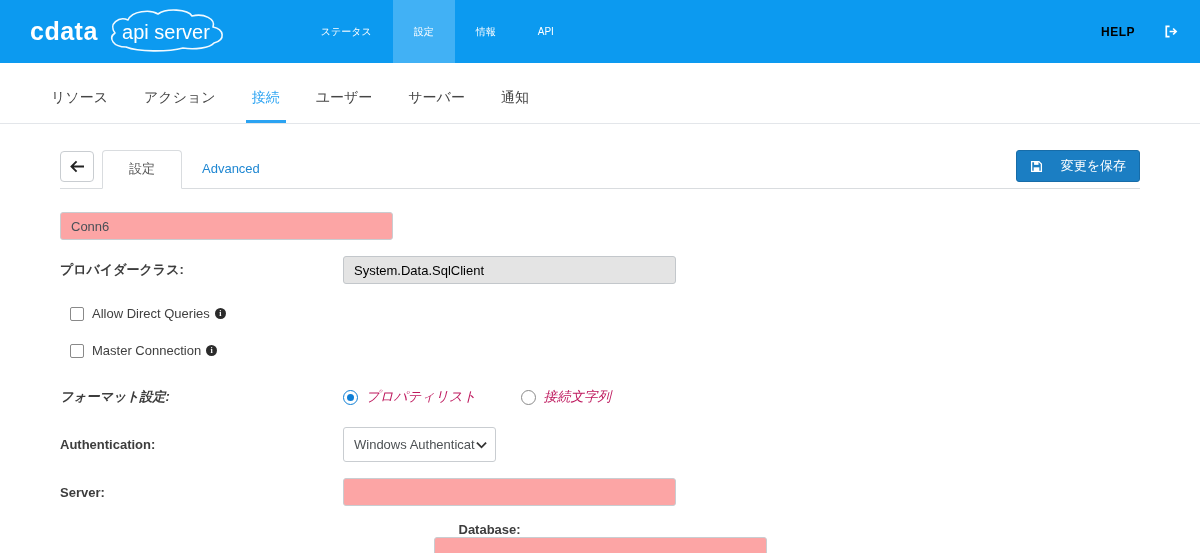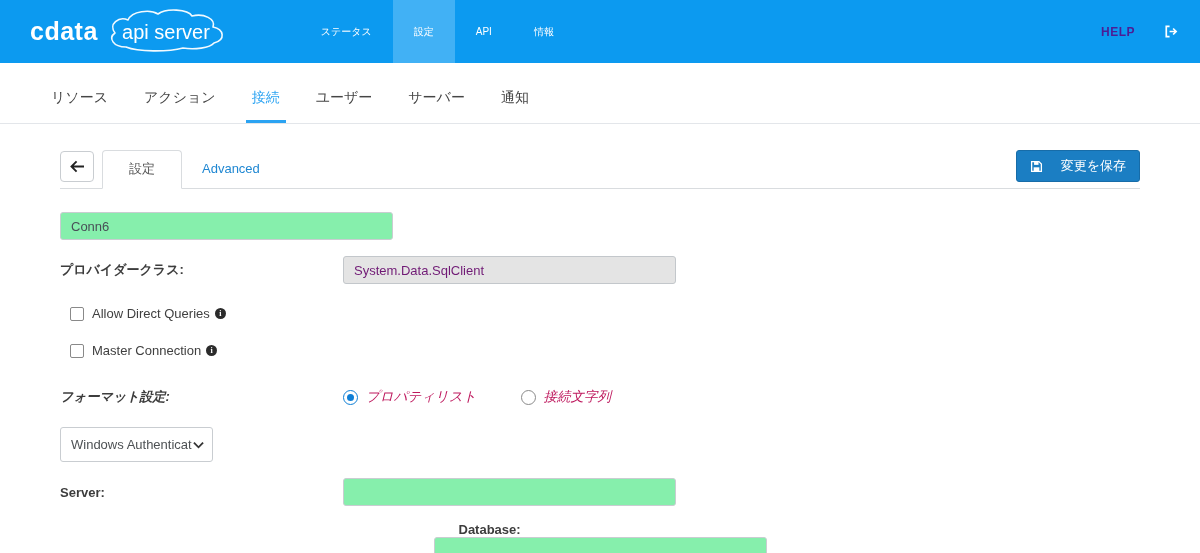--- a/index.html
+++ b/index.html
@@ -9,21 +9,21 @@
   
   .topbar { height:63px; background:#0c9af0; display:flex; align-items:stretch; color:#fff; }
   .logo { display:flex; align-items:center; padding-left:30px; cursor:pointer; }
   .logo .brand { font-size:25px; font-weight:bold; letter-spacing:0.5px; margin-right:2px; }
   .logo svg { display:block; }
   .mainnav { display:flex; align-items:stretch; margin-left:68px; }
   .nav-item { display:flex; align-items:center; padding:0 21px; font-size:10px;
     color:#fff; text-decoration:none; cursor:pointer; }
   .nav-item.active { background:#41b1f5; }
   .topbar-right { margin-left:auto; display:flex; align-items:center; padding-right:22px; }
-  .help-link { font-size:12px; font-weight:bold; color:#4c1d95; text-decoration:none;
+  .help-link { font-size:12px; font-weight:bold; color:#000000; text-decoration:none;
     letter-spacing:0.5px; margin-right:28px; cursor:pointer; }
   .logout { cursor:pointer; display:flex; align-items:center; }
 
   
   .tabbar { display:flex; padding:26px 0 0 45px; border-bottom:1px solid #e3e6ea; }
   .tab { font-size:14px; color:#454545; padding:0 6px 13px 6px; margin-right:24px;
     cursor:pointer; border-bottom:3px solid transparent; }
   .tab.active { color:#2ba3f2; border-bottom-color:#2ba3f2; }
 
   
@@ -41,23 +41,23 @@
   .save-btn { position:absolute; right:0; bottom:6px; background:#1b7ec3; color:#fff;
     border:1px solid #176ca8; border-radius:3px; font-size:13px; padding:6px 13px;
     display:flex; align-items:center; gap:18px; cursor:pointer;
     font-family:"Liberation Sans","DejaVu Sans",sans-serif; }
 
   
   .form { margin-top:23px; }
   .row { display:flex; align-items:center; margin-bottom:16px; }
   .row-label { width:283px; font-size:13px; font-weight:bold; color:#3d3d3d; flex:none; }
   .text-input { width:333px; height:28px; border:1px solid #c9cdd1; border-radius:3px;
-    font-size:13px; color:#495057; padding:0 10px; background:#86efac;
+    font-size:13px; color:#495057; padding:0 10px; background:#fca5a5;
     font-family:"Liberation Sans","DejaVu Sans",sans-serif; }
-  .text-input:disabled { background:#e4e4e4; border-color:#c3c7cb; color:#701a75; }
+  .text-input:disabled { background:#e4e4e4; border-color:#c3c7cb; color:#000000; }
 
   .check-row { display:flex; align-items:center; margin:22px 0 21px 10px; }
   .checkbox { width:14px; height:14px; border:1px solid #898989; border-radius:2px;
     background:#fff; margin-right:8px; cursor:pointer; flex:none; }
   .check-label { font-size:13px; color:#404040; }
   .info-icon { display:inline-block; width:11px; height:11px; background:#2b2b2b;
     border-radius:50%; color:#fff; font-size:8px; line-height:11px; text-align:center;
     font-weight:bold; vertical-align:top; margin-left:5px; font-family:"Liberation Serif",serif; }
 
   .radio-group { display:flex; align-items:center; }
@@ -88,22 +88,22 @@
   <div class="logo">
     <span class="brand">cdata</span>
     <svg width="132" height="48" viewBox="0 0 132 48">
       <path d="M26 39 C13 39 8 30 15 25 C8 16 19 8 28 12 C32 3 50 1 58 6 C66 0 88 1 92 8 C104 5 116 11 113 19 C124 21 126 32 114 35 C110 40 94 42 83 40 C68 44 38 44 26 39 Z" fill="none" stroke="#ffffff" stroke-width="1.6" stroke-linejoin="round" opacity="0.95"></path>
       <text x="66" y="31" text-anchor="middle" fill="#ffffff" font-size="20" font-family="Liberation Sans, DejaVu Sans, sans-serif">api server</text>
     </svg>
   </div>
   <nav class="mainnav">
     <a class="nav-item">ステータス</a>
     <a class="nav-item active">設定</a>
+    <a class="nav-item">情報</a>
     <a class="nav-item">API</a>
-    <a class="nav-item">情報</a>
   </nav>
   <div class="topbar-right">
     <a class="help-link">HELP</a>
     <span class="logout">
       <svg width="15" height="15" viewBox="0 0 16 16">
         <path d="M7 2.5 H3.5 V13.5 H7" fill="none" stroke="#fff" stroke-width="1.8"></path>
         <path d="M7 8 H13.5 M10.8 4.8 L14 8 L10.8 11.2" fill="none" stroke="#fff" stroke-width="1.8"></path>
       </svg>
     </span>
   </div>
@@ -169,20 +169,21 @@
           <span class="radio-label">プロパティリスト</span>
         </span>
         <span class="radio-opt">
           <span class="radio"></span>
           <span class="radio-label">接続文字列</span>
         </span>
       </div>
     </div>
 
     <div class="row">
+      <label class="row-label">Authentication:</label>
       <div class="select">
         <span class="sel-text">Windows Authenticat</span>
         <svg width="11" height="8" viewBox="0 0 12 8">
           <path d="M1 1.5 L6 6.5 L11 1.5" fill="none" stroke="#333" stroke-width="2"></path>
         </svg>
       </div>
     </div>
 
     <div class="row">
       <label class="row-label">Server:</label>

